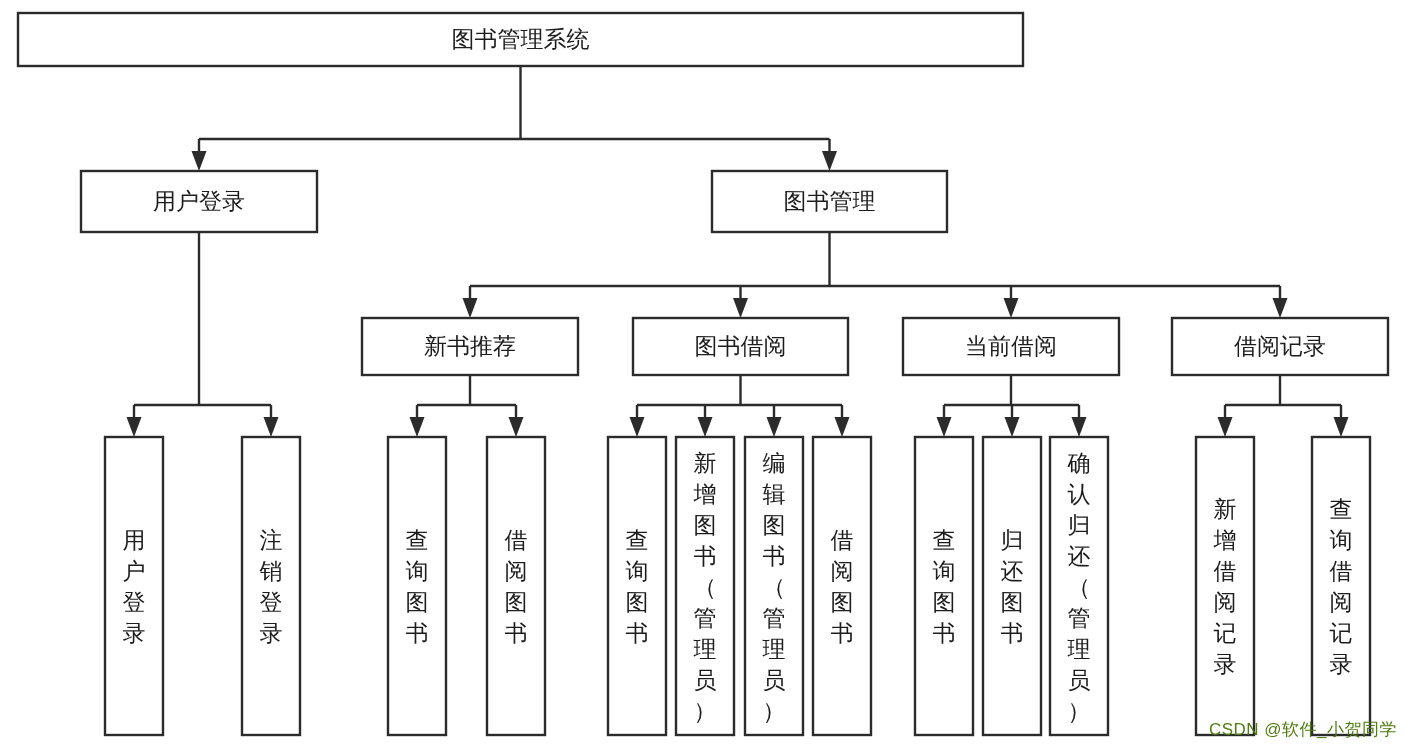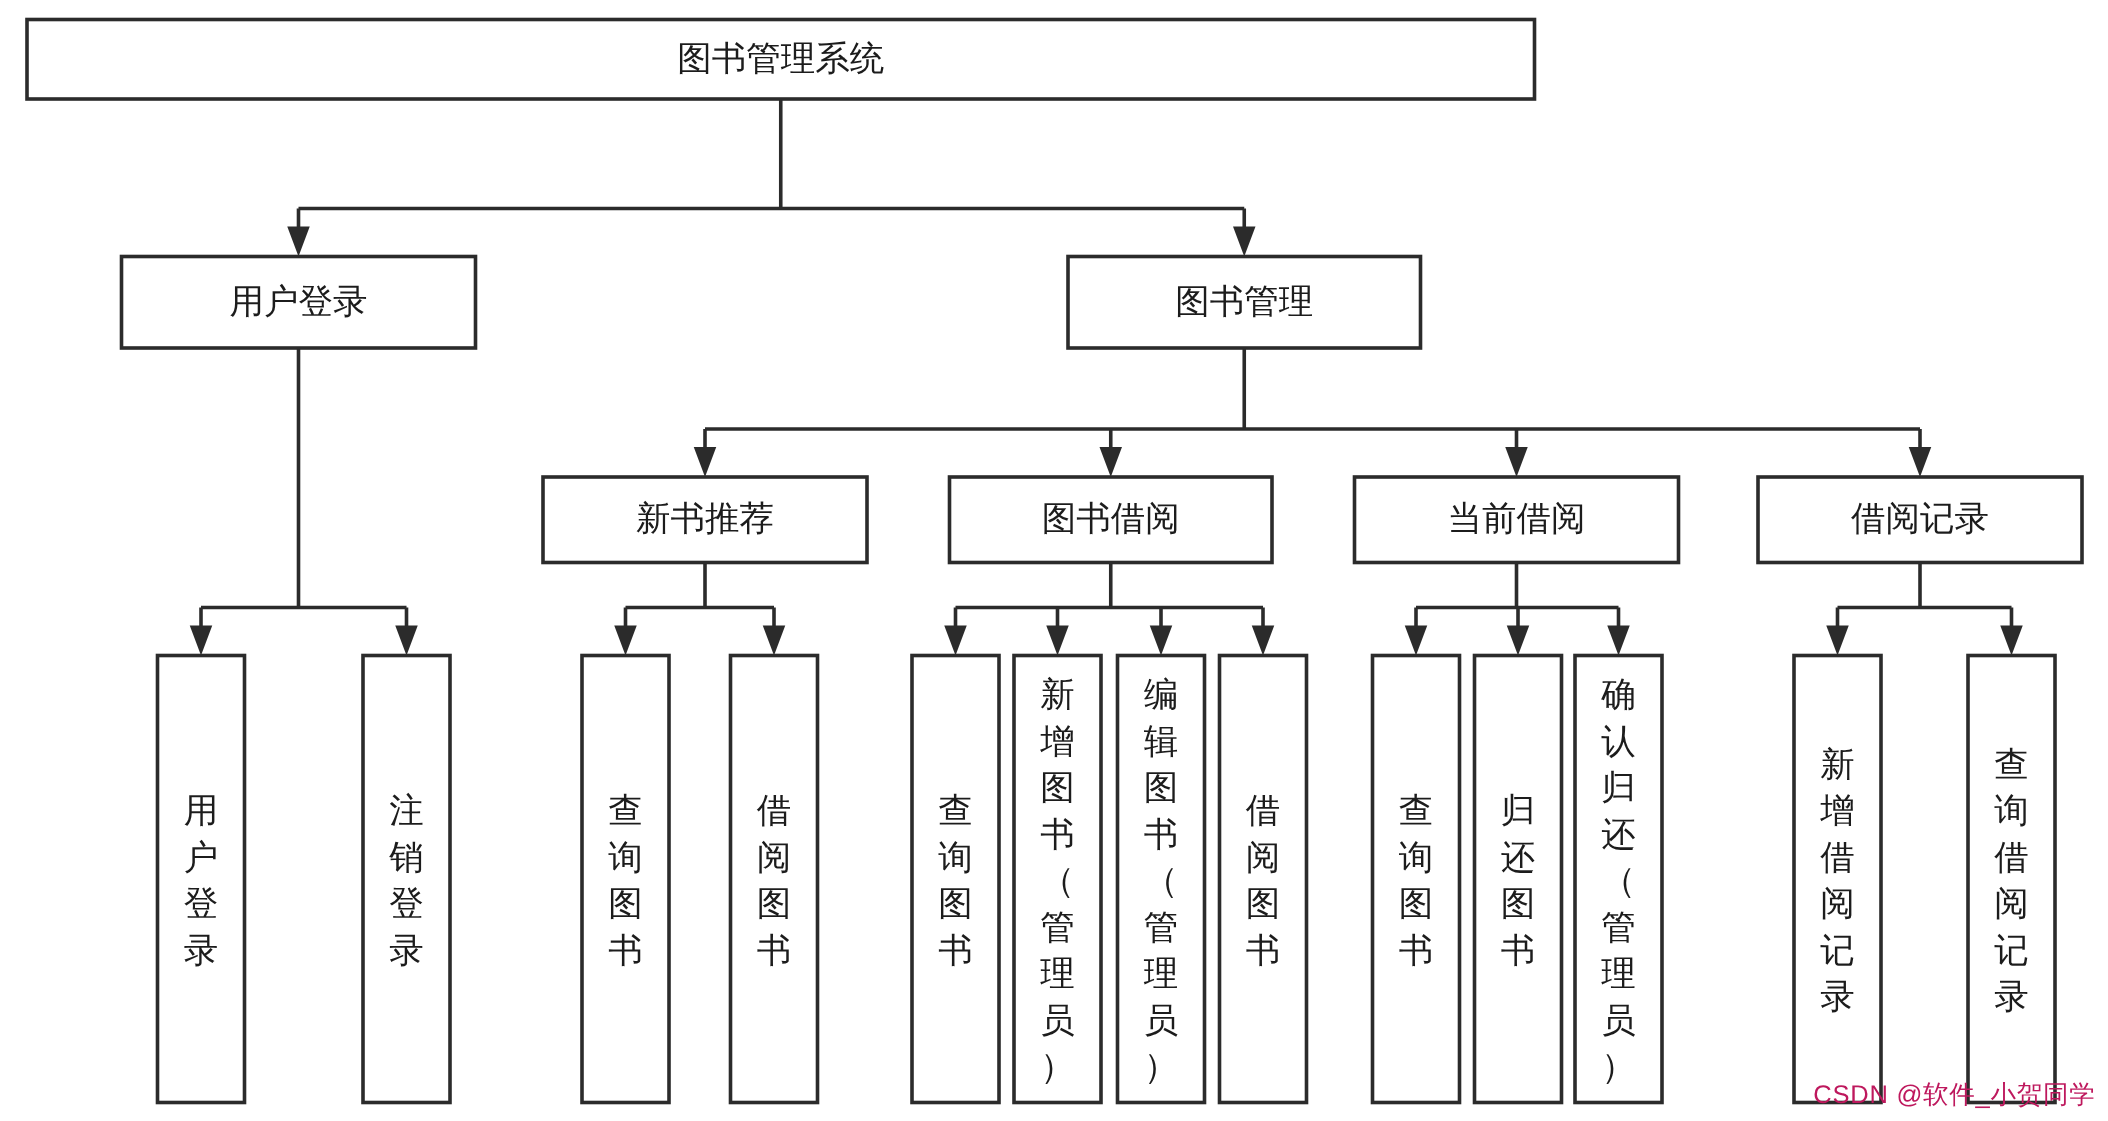--- a/index.html
+++ b/index.html
@@ -54,21 +54,21 @@
     font-size: 23px;
     fill: #1c1c1c;
     text-anchor: middle;
   }
   .watermark {
     position: absolute;
     right: 8px;
     bottom: 6px;
     font-family: "Liberation Sans", "DejaVu Sans", sans-serif;
     font-size: 17px;
-    color: #be185d;
+    color: #4d7c0f;
     letter-spacing: 0.5px;
     white-space: nowrap;
     user-select: none;
   }
 </style>
 </head>
 <body>
 
 <div id="diagram-root">
   <svg id="flow" viewBox="0 0 1405 747">

